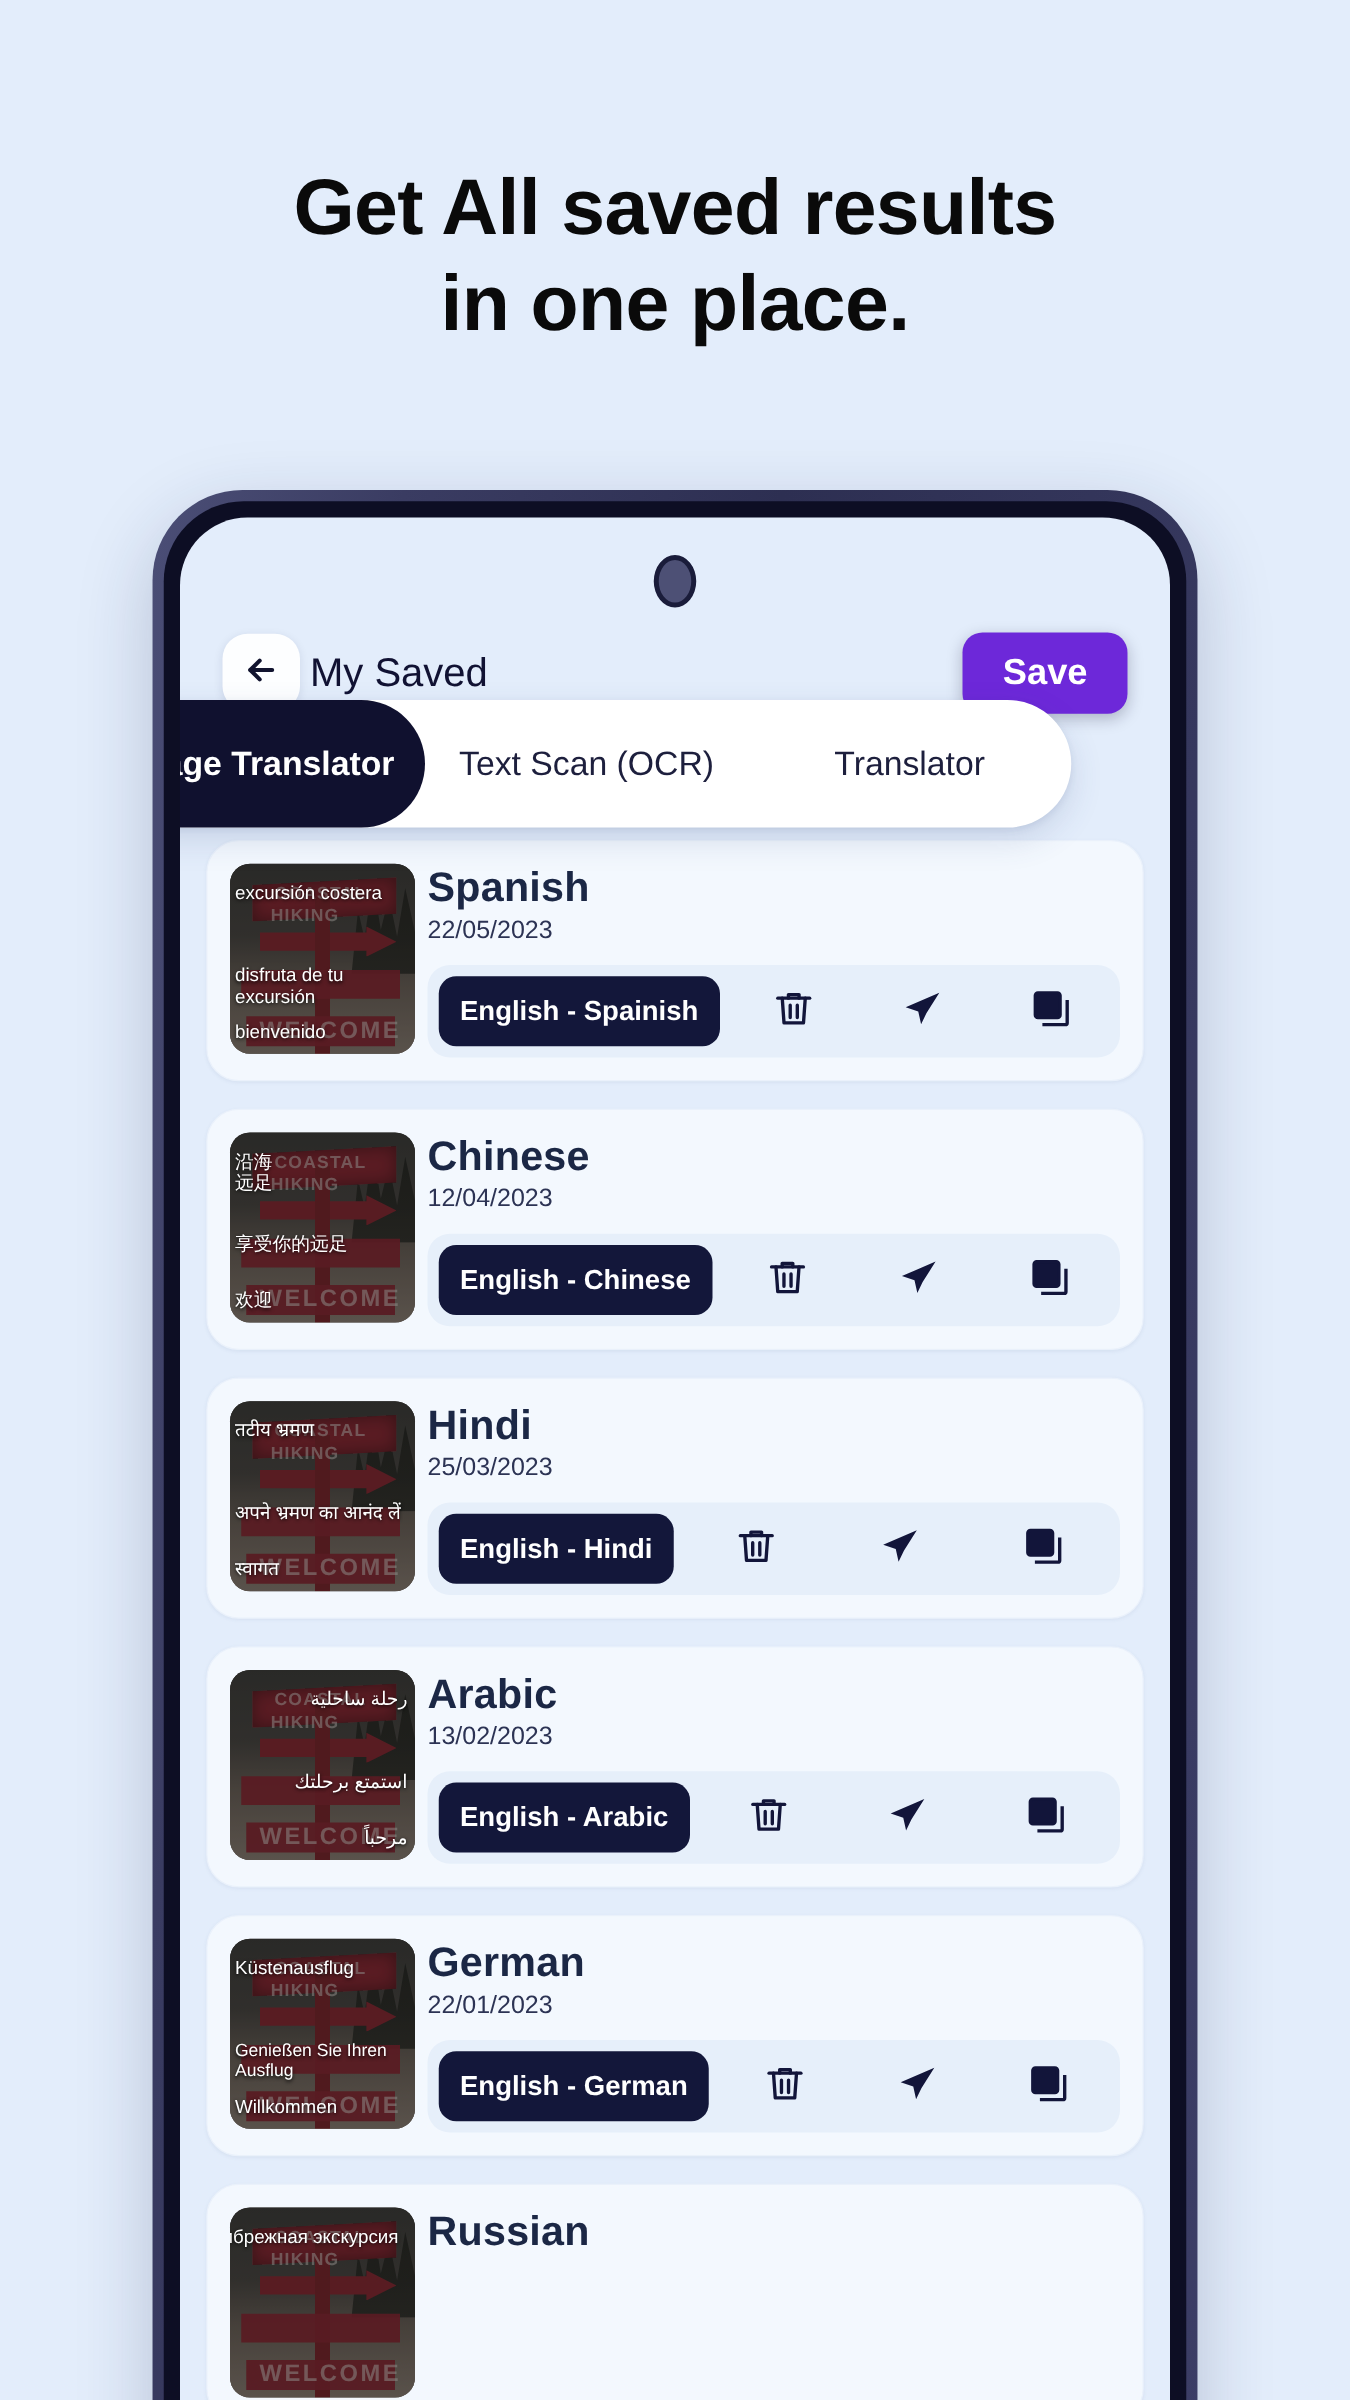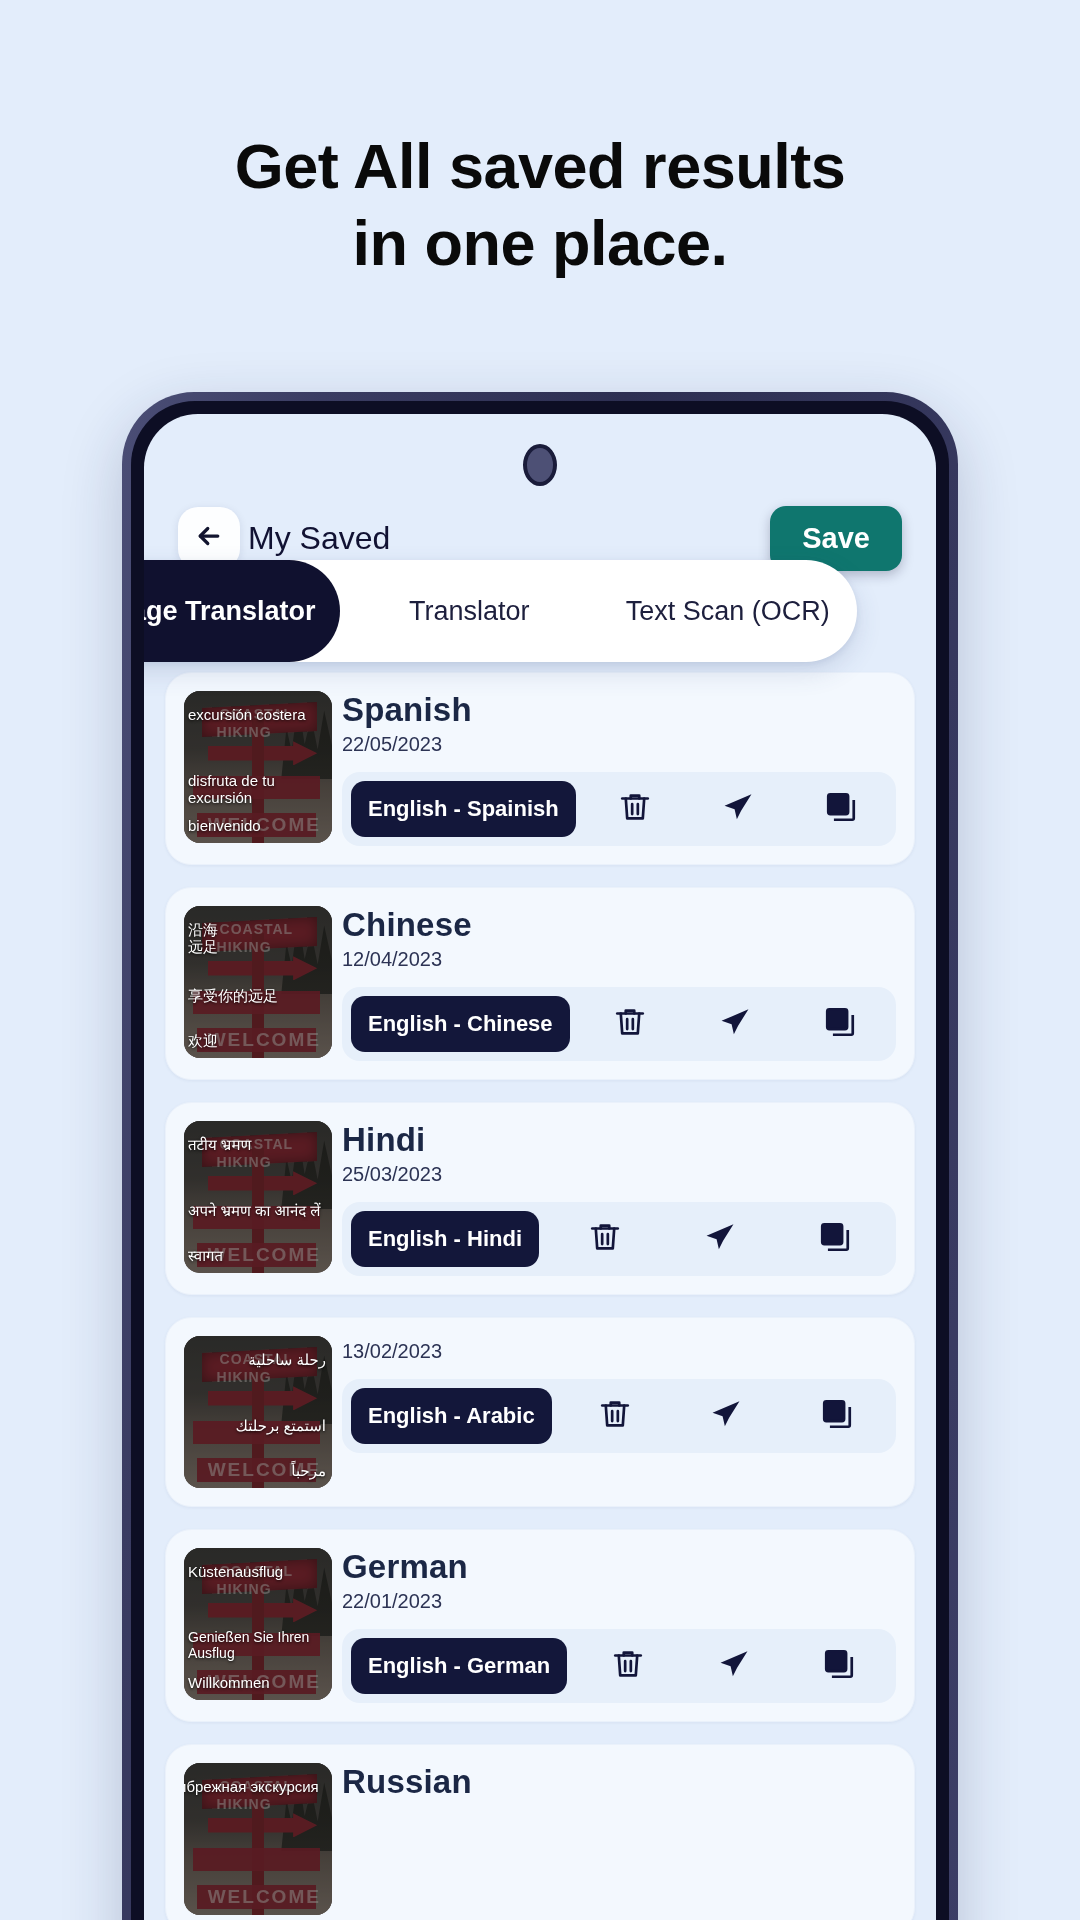--- a/index.html
+++ b/index.html
@@ -61,21 +61,21 @@
     display: flex; align-items: center; justify-content: center;
     box-shadow: 0 2px 8px rgba(20,30,70,.10);
     flex: 0 0 auto; cursor: pointer;
   }
   .back-btn svg { width: 30px; height: 30px; }
   .page-title {
     margin-left: 8px; font-size: 32px; font-weight: 500; color: #111233;
   }
   .save-btn {
     margin-left: auto;
-    background: #0f766e; color: #ffffff;
+    background: #6d28d9; color: #ffffff;
     border: none; border-radius: 16px;
     padding: 16px 32px; font-size: 29px; font-weight: 700;
     font-family: "Liberation Sans", sans-serif;
     cursor: pointer; box-shadow: 0 4px 12px rgba(15,16,48,.25);
   }
 
   
   .tabbar {
     position: absolute; left: -69px; top: 146px;
     width: 782px; height: 102px;
@@ -185,22 +185,22 @@
                   <path d="M11 18l-6-6 6-6"></path>
               </svg>
             </span>
           </div>
           <div class="page-title">My Saved</div>
           <button class="save-btn">Save</button>
         </div>
 
         <div class="tabbar">
           <div class="tab active">Image Translator</div>
+          <div class="tab">Text Scan (OCR)</div>
           <div class="tab">Translator</div>
-          <div class="tab">Text Scan (OCR)</div>
         </div>
 
         <div class="list">
 
           <div class="card">
             <div class="thumb">
               <div class="photo"></div>
                 <div class="trees"></div>
               <div class="sign-top"></div>
                 <div class="sign-arrow"></div>
@@ -363,20 +363,21 @@
                 <div class="sign-bot"></div>
               <div class="ghost g1">COASTAL</div>
               <div class="ghost g2">HIKING</div>
               <div class="ghost g3">WELCOME</div>
               <div class="shade"></div>
               <div class="ov o1" style="text-align:right;right:6px;left:auto;">رحلة ساحلية</div>
               <div class="ov o2" style="text-align:right;right:6px;left:auto;">استمتع برحلتك</div>
               <div class="ov o3" style="text-align:right;right:6px;left:auto;">مرحباً</div>
             </div>
             <div class="card-body">
+              <div class="lang">Arabic</div>
               <div class="date">13/02/2023</div>
               <div class="actions">
                 <div class="pair">English - Arabic</div>
                 <div class="icon-btn">
                   <span>
                     <svg viewBox="0 0 24 24" fill="none" stroke="#12153a" stroke-width="1.9" stroke-linecap="round" stroke-linejoin="round">
                       <path d="M3 6h18"></path>
                         <path d="M9 6V4h6v2"></path>
                       <path d="M5.5 6l1 14h11l1-14"></path>
                         <path d="M10 10v7M14 10v7"></path>

